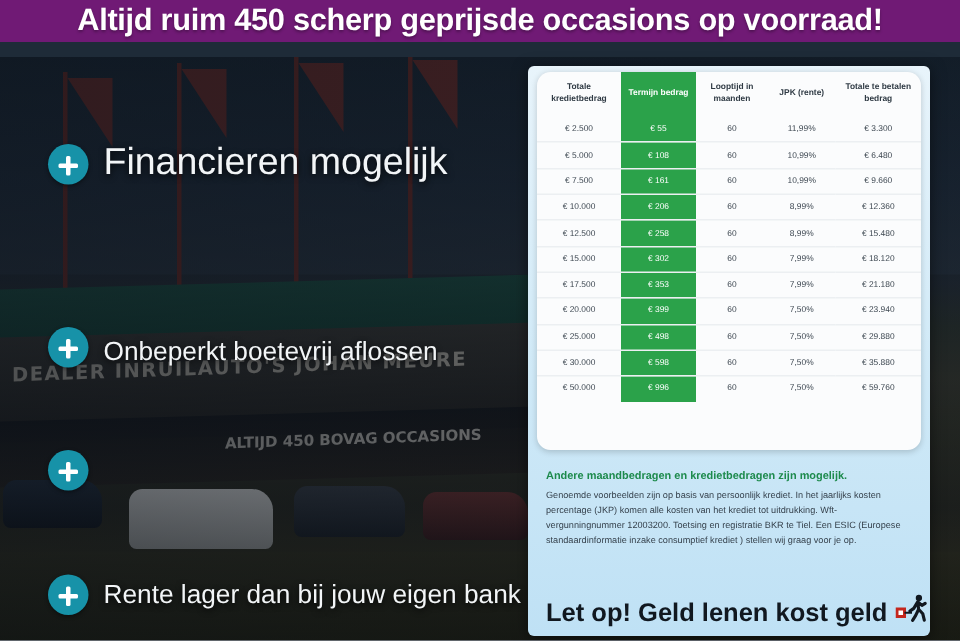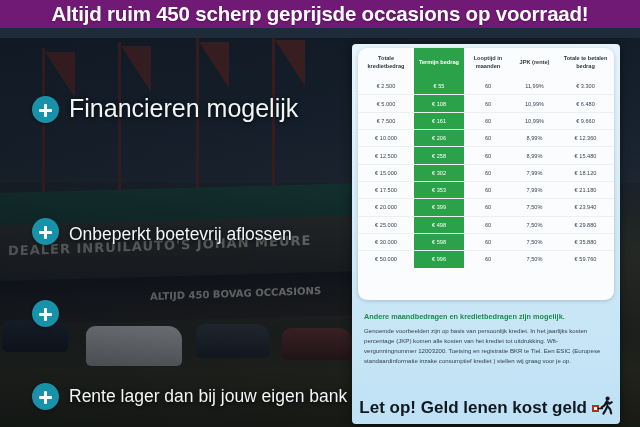--- a/index.html
+++ b/index.html
@@ -160,21 +160,21 @@
   .infoblock { position:absolute; left:12px; top:268px; width:246px; }
   .infohead {
     color:#1d8a4c; font-weight:bold; font-size:7.3px; line-height:1.3;
     margin-bottom:5px;
   }
   .infobody {
     color:#36424d; font-size:6.1px; line-height:1.63; text-align:left;
   }
   .warnrow {
     position:absolute; left:12px; top:352px; width:250px;
-    display:flex; align-items:center; gap:5px;justify-content:flex-end;
+    display:flex; align-items:center; gap:5px;
   }
   .warntxt { color:#111820; font-weight:bold; font-size:17px; white-space:nowrap; }
   .runner { flex:0 0 auto; }
 </style>
 </head>
 <body>
 
 <div id="banner">
 
   <div class="photo">

